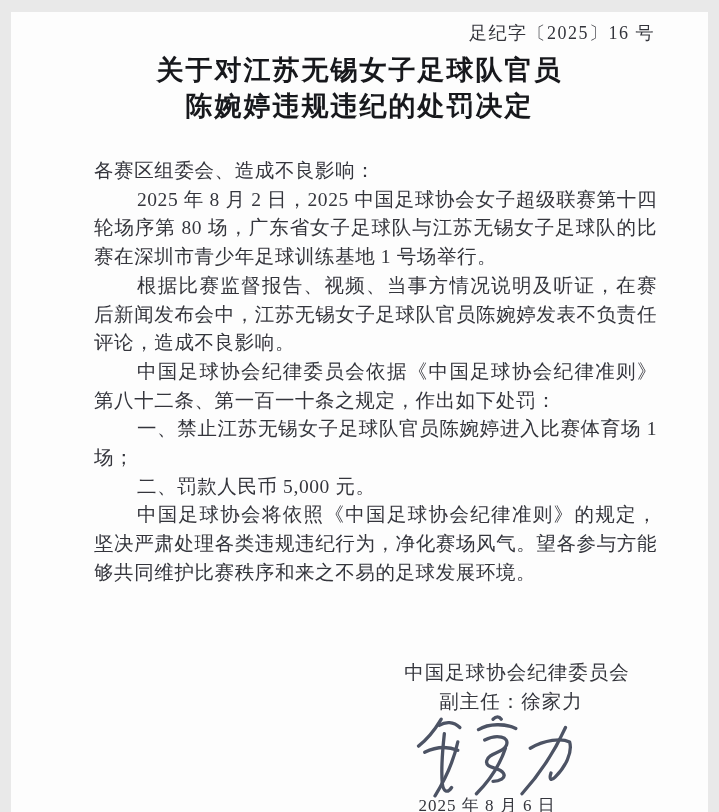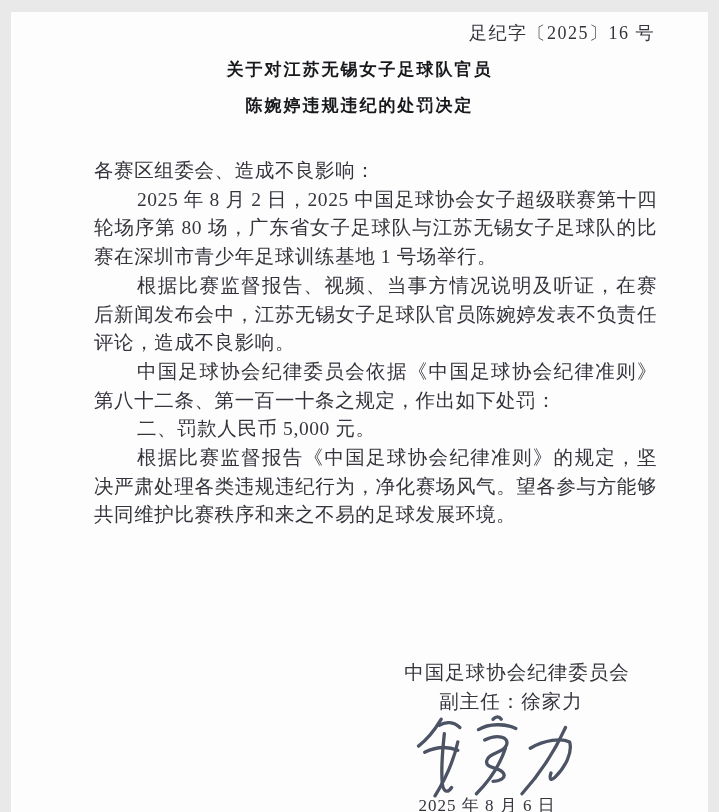--- a/index.html
+++ b/index.html
@@ -21,21 +21,21 @@
     margin-top: 9px;
     padding-right: 53px;
     text-align: right;
     font-size: 18px;
     letter-spacing: 1.5px;
     color: #33343b;
   }
   .doc-title {
     margin-top: 7px;
     text-align: center;
-    font-size: 17px;
+    font-size: 27px;
     font-weight: bold;
     line-height: 36px;
     letter-spacing: 2px;
     color: #17181c;
   }
   .doc-body {
     margin: 33px 51px 0 83px;
     font-size: 19.5px;
     line-height: 28.7px;
     letter-spacing: 0.6px;
@@ -78,22 +78,23 @@
   <div class="doc-title">
     <div>关于对江苏无锡女子足球队官员</div>
     <div>陈婉婷违规违纪的处罚决定</div>
   </div>
 
   <div class="doc-body">
     <p>各赛区组委会、造成不良影响：</p>
     <p class="indent">2025 年 8 月 2 日，2025 中国足球协会女子超级联赛第十四轮场序第 80 场，广东省女子足球队与江苏无锡女子足球队的比赛在深圳市青少年足球训练基地 1 号场举行。</p>
     <p class="indent">根据比赛监督报告、视频、当事方情况说明及听证，在赛后新闻发布会中，江苏无锡女子足球队官员陈婉婷发表不负责任评论，造成不良影响。</p>
     <p class="indent">中国足球协会纪律委员会依据《中国足球协会纪律准则》第八十二条、第一百一十条之规定，作出如下处罚：</p>
+    <p class="indent">一、禁止江苏无锡女子足球队官员陈婉婷进入比赛体育场 1 场；</p>
     <p class="indent">二、罚款人民币 5,000 元。</p>
-    <p class="indent">根据比赛监督报告《中国足球协会纪律准则》的规定，坚决严肃处理各类违规违纪行为，净化赛场风气。望各参与方能够共同维护比赛秩序和来之不易的足球发展环境。</p>
+    <p class="indent">中国足球协会将依照《中国足球协会纪律准则》的规定，坚决严肃处理各类违规违纪行为，净化赛场风气。望各参与方能够共同维护比赛秩序和来之不易的足球发展环境。</p>
   </div>
 
   <div class="sign-block">
     <div class="sign-org">中国足球协会纪律委员会</div>
     <div class="sign-title">副主任：徐家力</div>
 
     <div class="signature-svg-wrap" aria-label="徐家力">
       <svg class="signature" width="168" height="88" viewBox="0 0 160 85" fill="none" stroke="#3e4558" stroke-width="3.2" stroke-linecap="round" stroke-linejoin="round" opacity="0.92">
 
         <path d="M30,6 C24,16 16,26 8,32"></path>

